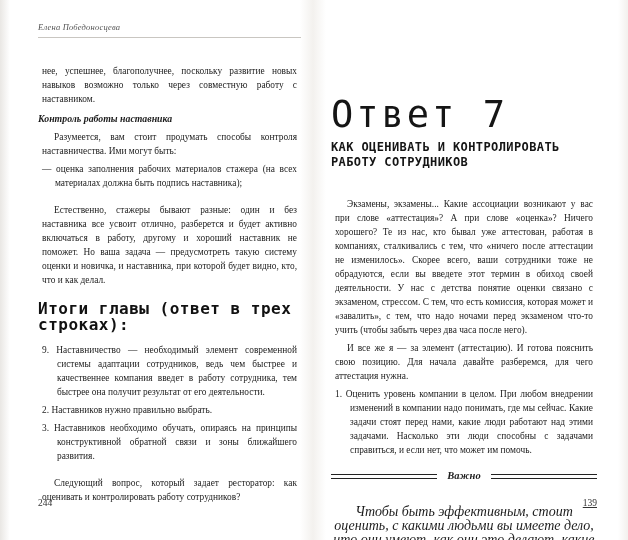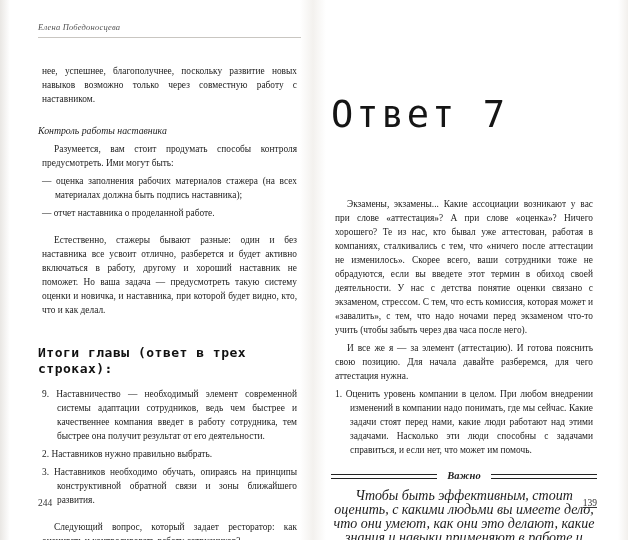--- a/index.html
+++ b/index.html
@@ -33,57 +33,57 @@
 
   .body-col{position:absolute;left:0;width:100%;font-size:9.4px;line-height:14px;text-align:justify;}
   .left-body{top:60px;}
   .right-body{top:193px;}
 
   p{margin:4px;}
   .indent{text-indent:12px;}
   .gap-before{margin-top:13px;}
 
   .subhead-serif{
-    font-weight:normal;font-style:italic;
-    font-size:9.8px;margin-top:18px;margin-bottom:2px;
+    font-weight:bold;font-style:italic;
+    font-size:9.8px;margin-top:6px;margin-bottom:2px;
     text-align:left;
   }
 
   .hang{padding-left:13px;text-indent:-13px;}
   .num-item{padding-left:15px;text-indent:-15px;}
 
   .tw-head{
     font-family:"DejaVu Sans Mono", monospace;
     font-weight:bold;
-    font-size:13px;line-height:16px;
+    font-size:16px;line-height:16px;
     letter-spacing:.5px;
     text-align:left;
     color:#111;
-    margin:28px 0 10px 0;
+    margin:14px 0 10px 0;
   }
 
   .answer-title{
     position:absolute;top:96px;left:0;
     font-family:"DejaVu Sans Mono", monospace;
     font-weight:normal;
     font-size:37px;line-height:38px;
     letter-spacing:3px;color:#151515;
   }
   .answer-subtitle{
     position:absolute;top:140px;left:0;width:100%;
     font-family:"DejaVu Sans Mono", monospace;
     font-weight:bold;
     font-size:12px;line-height:15px;
     letter-spacing:.4px;color:#151515;
     text-align:left;
   }
 
   .important-head{
     display:flex;align-items:center;
-    margin:12px 0 6px 0;
+    margin:12px 0 22px 0;
   }
   .important-rule{
     flex:1;height:3px;
     border-top:1px solid #222;border-bottom:1px solid #222;
   }
   .important-label{
     font-weight:bold;font-style:italic;
     font-size:10.5px;padding:0 10px;white-space:nowrap;
   }
   .important-text{
@@ -108,41 +108,41 @@
 <div class="spread">
 
   <div class="page page-left">
     <div class="running-header">Елена Победоносцева</div>
     <div class="header-rule"></div>
 
     <div class="body-col left-body">
       <p>нее, успешнее, благополучнее, поскольку развитие новых навыков возможно только через совместную работу с наставником.</p>
 
       <div class="subhead-serif">Контроль работы наставника</div>
-      <p class="indent">Разумеется, вам стоит продумать способы контроля предусмотреть. Ими могут быть:</p>
+      <p class="indent">Разумеется, вам стоит продумать способы контроля наставничества. Ими могут быть:</p>
 
       <p class="hang">—  оценка заполнения рабочих материалов стажера (на всех материалах должна быть подпись наставника);</p>
-      <p class="hang">—  отчет наставника о проделанной работе.</p>
 
       <p class="indent gap-before">Естественно, стажеры бывают разные: один и без наставника все усвоит отлично, разберется и будет активно включаться в работу, другому и хороший наставник не поможет. Но ваша задача — предусмотреть такую систему оценки и новичка, и наставника, при которой будет видно, кто, что и как делал.</p>
 
       <div class="tw-head">Итоги главы (ответ в трех строках):</div>
 
       <p class="num-item">9. Наставничество — необходимый элемент современной системы адаптации сотрудников, ведь чем быстрее и качественнее компания введет в работу сотрудника, тем быстрее она получит результат от его деятельности.</p>
       <p class="num-item">2. Наставников нужно правильно выбрать.</p>
       <p class="num-item">3. Наставников необходимо обучать, опираясь на принципы конструктивной обратной связи и зоны ближайшего развития.</p>
 
       <p class="indent gap-before">Следующий вопрос, который задает ресторатор: как оценивать и контролировать работу сотрудников?</p>
     </div>
 
     <div class="folio folio-left">244</div>
   </div>
 
   <div class="page page-right">
     <div class="answer-title">Ответ 7</div>
+    <div class="answer-subtitle">КАК ОЦЕНИВАТЬ И КОНТРОЛИРОВАТЬ РАБОТУ СОТРУДНИКОВ</div>
 
     <div class="body-col right-body">
       <p class="indent">Экзамены, экзамены... Какие ассоциации возникают у вас при слове «аттестация»? А при слове «оценка»? Ничего хорошего? Те из нас, кто бывал уже аттестован, работая в компаниях, сталкивались с тем, что «ничего после аттестации не изменилось». Скорее всего, ваши сотрудники тоже не обрадуются, если вы введете этот термин в обиход своей деятельности. У нас с детства понятие оценки связано с экзаменом, стрессом. С тем, что есть комиссия, которая может и «завалить», с тем, что надо ночами перед экзаменом что-то учить (чтобы забыть через два часа после него).</p>
       <p class="indent">И все же я — за элемент (аттестацию). И готова пояснить свою позицию. Для начала давайте разберемся, для чего аттестация нужна.</p>
       <p class="num-item">1. Оценить уровень компании в целом. При любом внедрении изменений в компании надо понимать, где мы сейчас. Какие задачи стоят перед нами, какие люди работают над этими задачами. Насколько эти люди способны с задачами справиться, и если нет, что может им помочь.</p>
 
       <div class="important-head">
         <div class="important-rule"></div>
         <div class="important-label">Важно</div>
         <div class="important-rule"></div>

